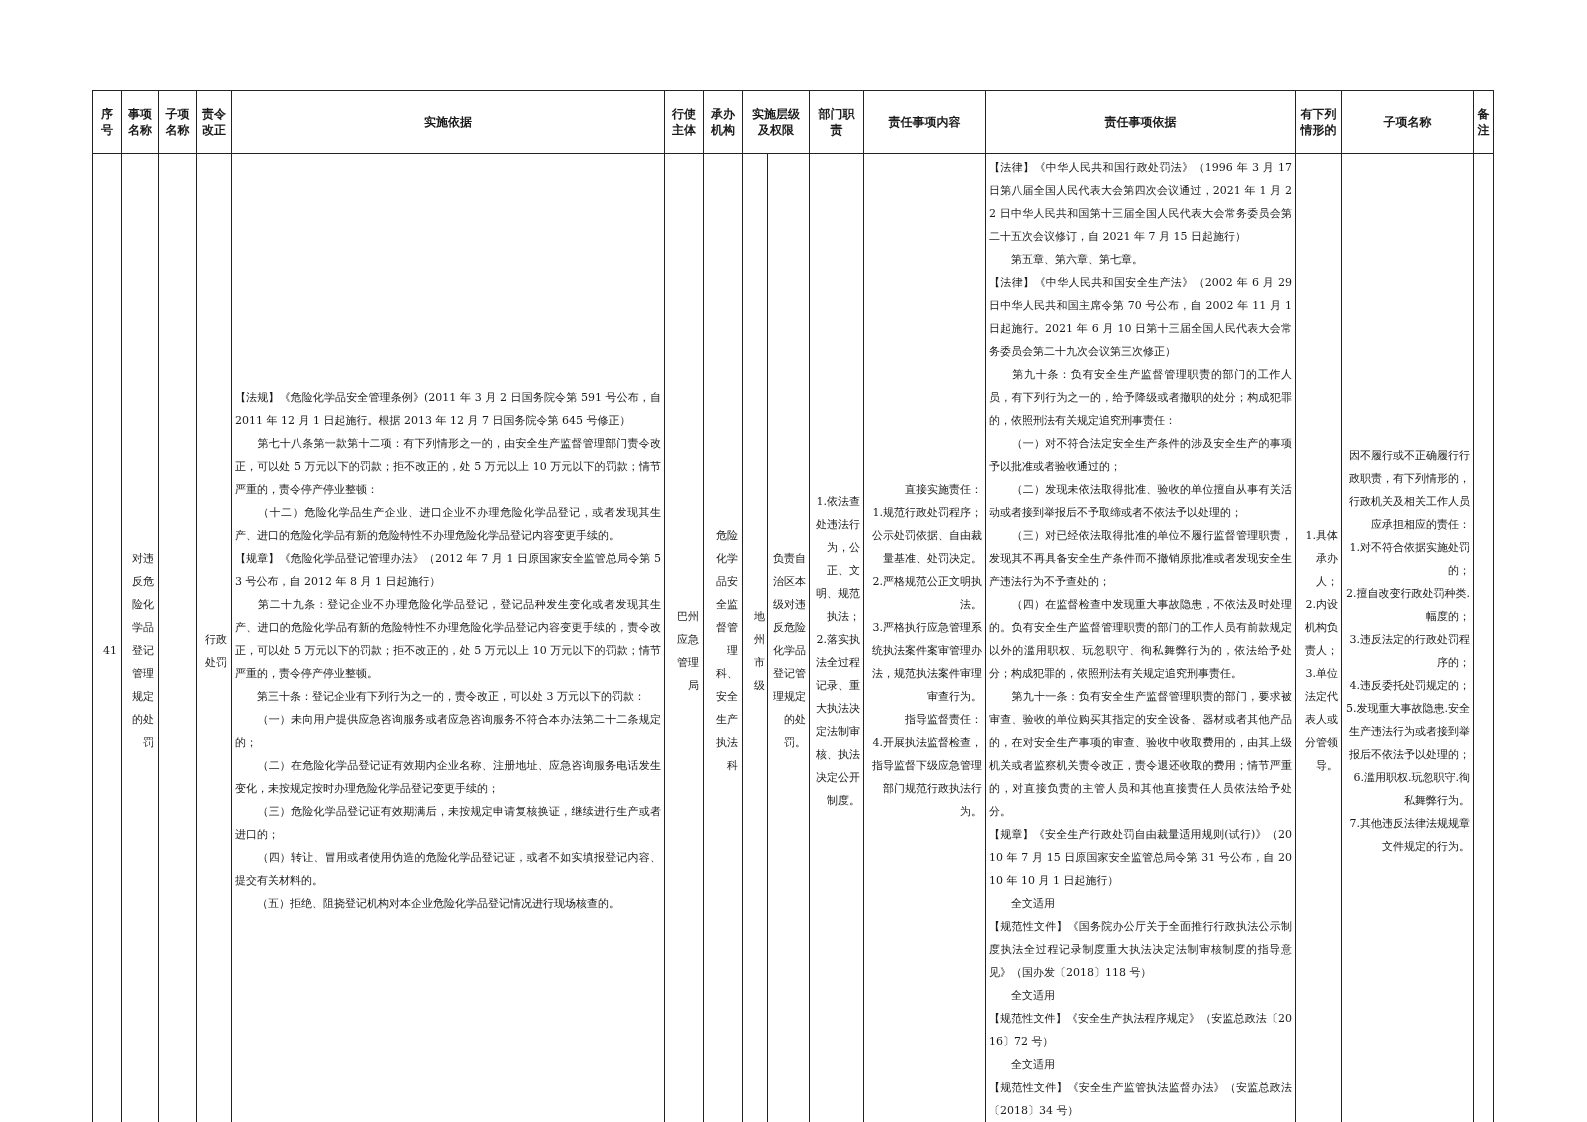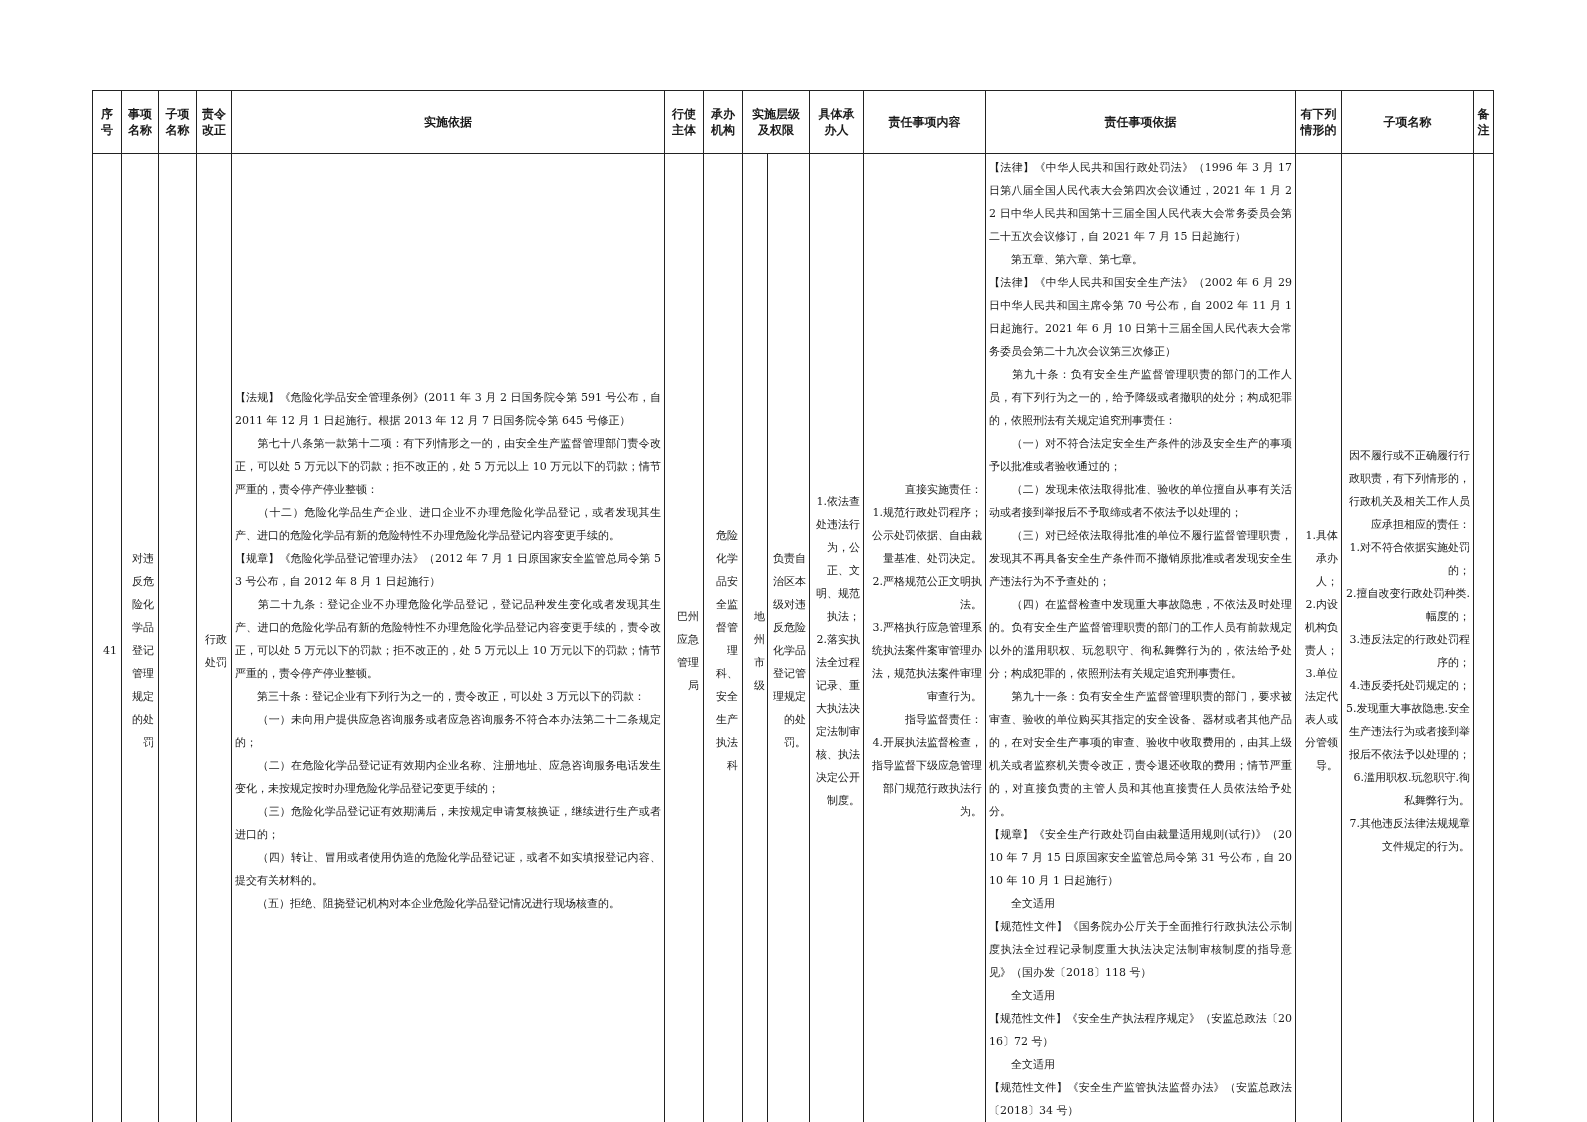--- a/index.html
+++ b/index.html
@@ -65,21 +65,21 @@
     <thead>
       <tr>
         <th>序号</th>
         <th>事项名称</th>
         <th>子项名称</th>
         <th>责令改正</th>
         <th>实施依据</th>
         <th>行使主体</th>
         <th>承办机构</th>
         <th colspan="2" style="padding:15px 4px">实施层级及权限</th>
-        <th>具体承办人</th>
+        <th>部门职责</th>
         <th>责任事项内容</th>
         <th>责任事项依据</th>
         <th>有下列情形的</th>
         <th>子项名称</th>
         <th>备注</th>
       </tr>
     </thead>
     <tbody>
       <tr>
         <td class="center">41</td>

